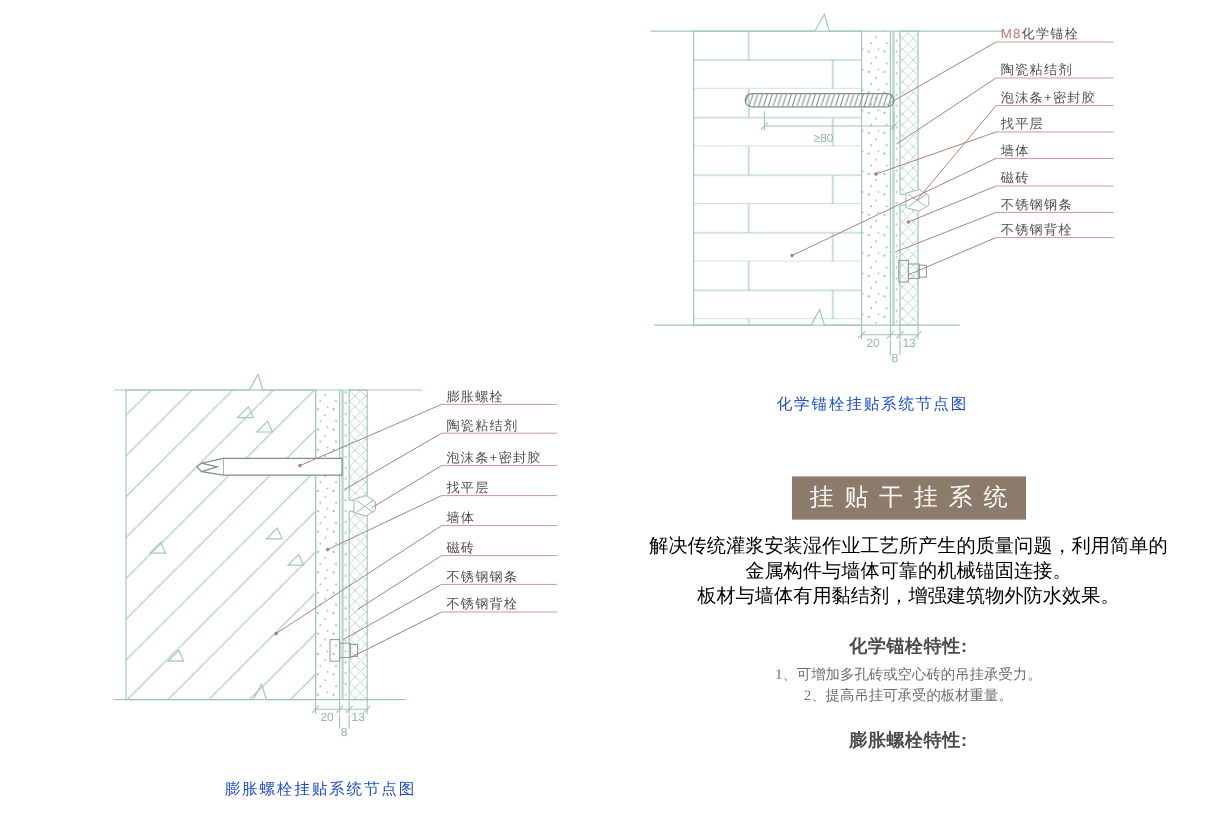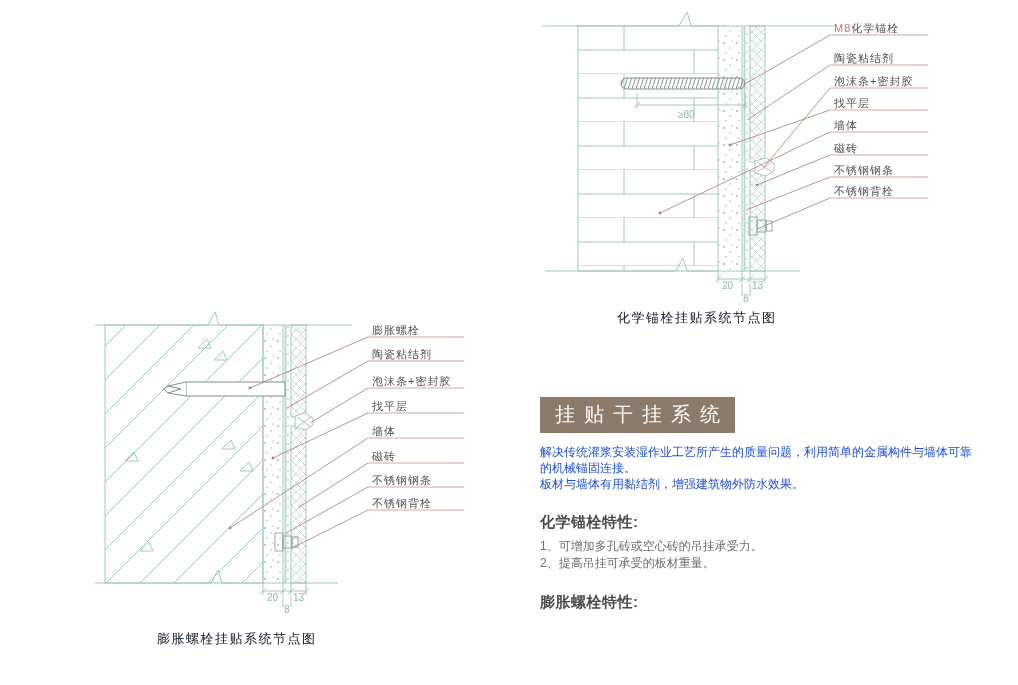--- a/index.html
+++ b/index.html
@@ -4,37 +4,37 @@
 <style>
   html,body{margin:0;padding:0;}
   body{
     width:1018px;height:685px;position:relative;overflow:hidden;
     background:#ffffff;
     font-family:"Liberation Sans", sans-serif;
   }
   .abs{position:absolute;}
   svg text{font-family:"Liberation Sans", sans-serif;}
   .caption{
-    position:absolute;
-    font-size:13px;color:#0f172a;letter-spacing:1.5px;
-  }
-  .info{position:absolute;}
+    position:absolute;text-align:center;
+    font-size:13px;color:#1d4ed8;letter-spacing:1.5px;margin-top:19px;
+  }
+  .info{position:absolute;text-align:center;}
   .title-block{
     display:inline-block;
     background:#8c7b6b;color:#fbfaf8;
     font-size:20px;letter-spacing:9px;
     padding:4px 6px 5px 15px;
   }
-  .info p{margin:0;font-size:12px;color:#1d4ed8;line-height:1.32;}
+  .info p{margin:0;font-size:16px;color:#000000;line-height:1.32;}
   .info p.first{margin-top:12px;}
   .info h3{
     margin:21px 0 6px 0;font-size:15px;font-weight:bold;color:#4b4b4b;
     letter-spacing:0.5px;
   }
-  .info ul{list-style:none;margin:0;padding:0;}
+  .info ul{list-style:none;margin:0;padding:0;font-family:Liberation Serif, serif;}
   .info li{font-size:12px;color:#6e6e6e;line-height:1.38;}
 </style>
 </head>
 <body>
 
 <svg class="abs" style="left:500px;top:5px;" width="460" height="310">
   <defs>
     <pattern id="rbrick" x="78" y="21" width="140" height="48" patternUnits="userSpaceOnUse">
       <path d="M0,24 H140 M0,48 H140 M46,0 V24 M116,24 V48" stroke="#a2c8bf" stroke-width="1" fill="none"></path>
     </pattern>

